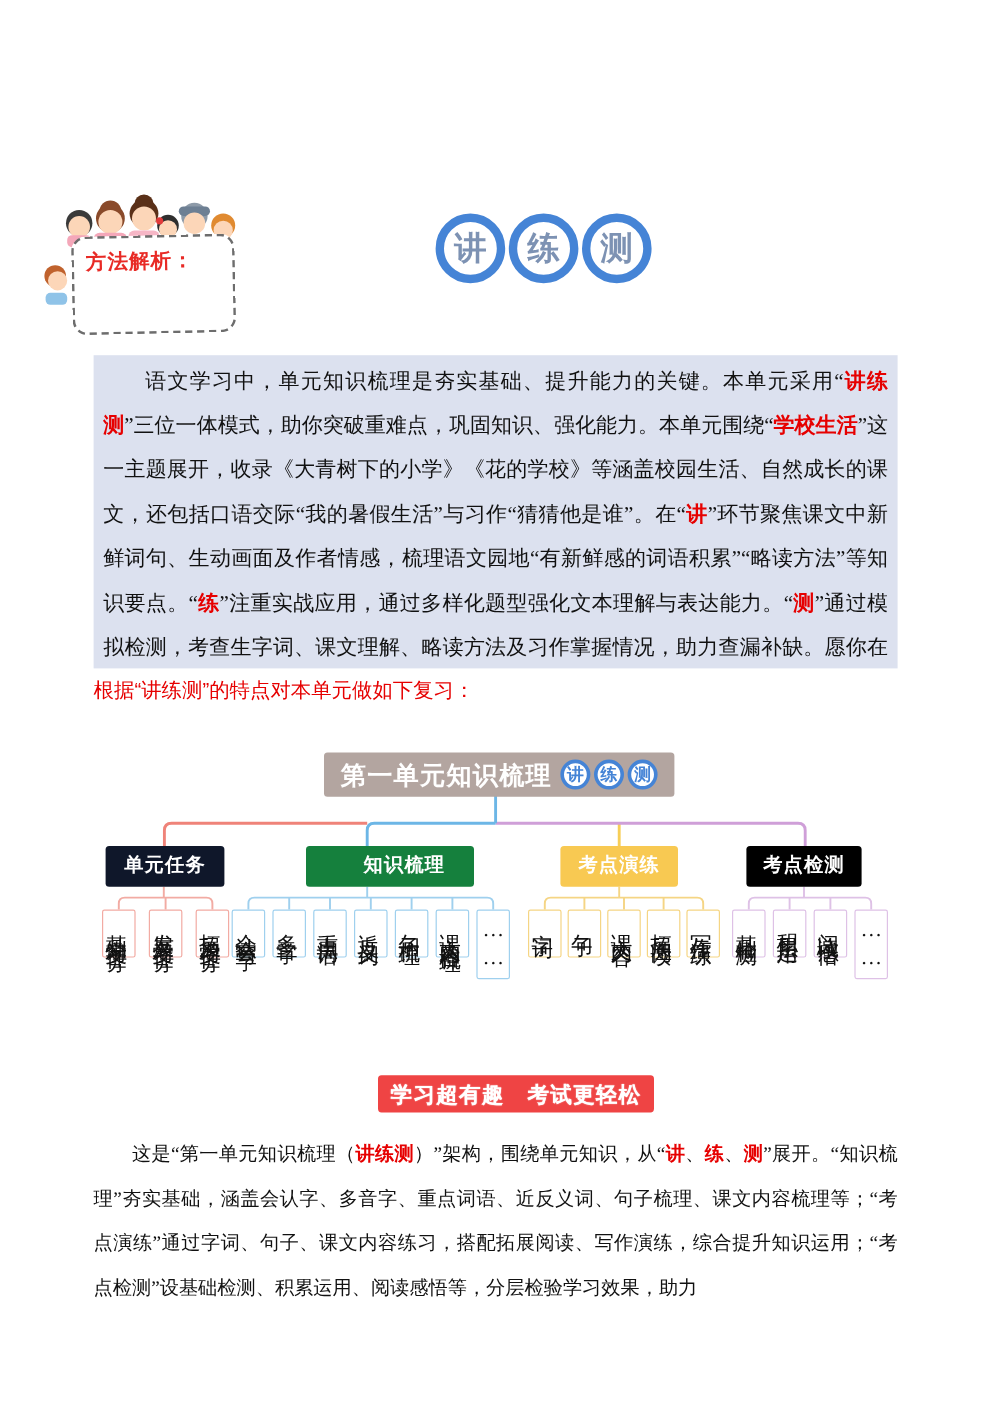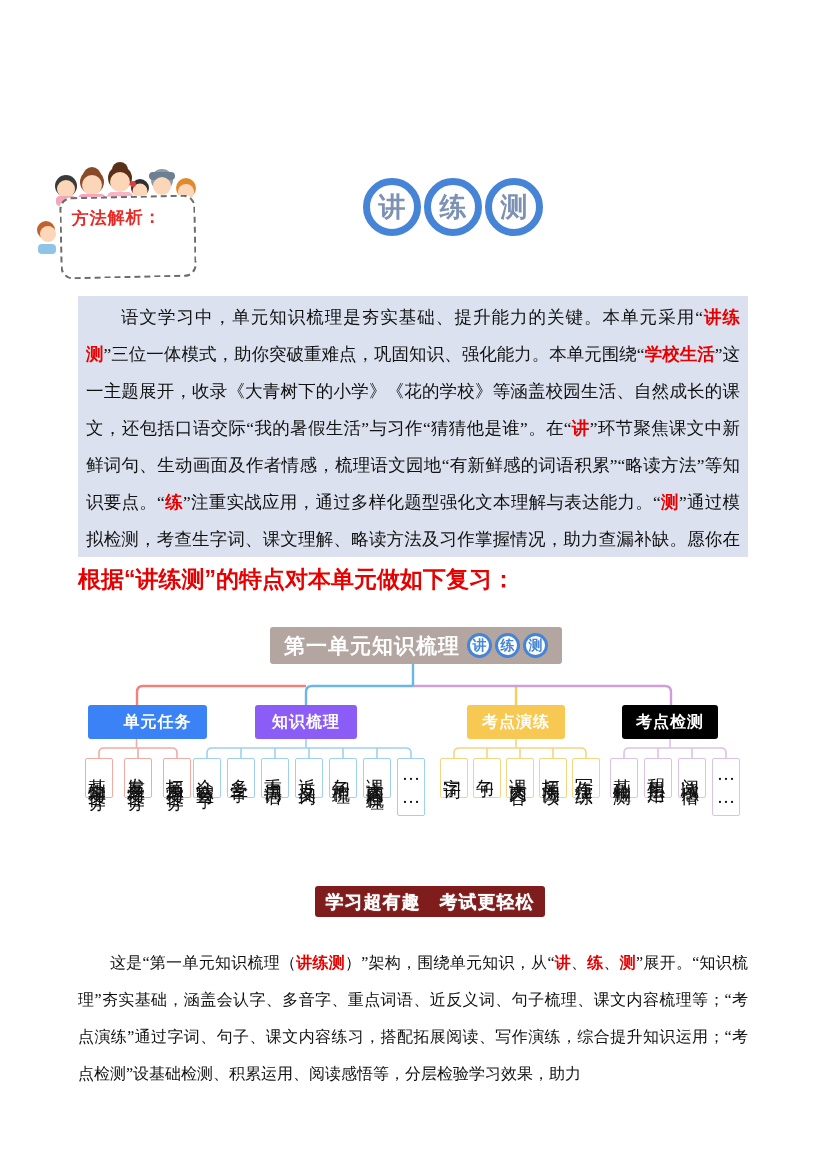--- a/index.html
+++ b/index.html
@@ -23,40 +23,40 @@
          font-size:27px;color:#7d92b3;font-weight:bold;margin-right:3px;
          font-family:"Liberation Sans","DejaVu Sans",sans-serif;}
   
   .intro{position:absolute;left:78px;top:296px;width:670px;height:261px;box-sizing:border-box;
          background:#dce1ef;margin:0;padding:3px 8px;overflow:hidden;
          font-size:17.5px;line-height:37px;color:#111;text-align:justify;text-indent:2em;}
   .hl{color:#e60000;font-weight:bold;}
   
   .sec{position:absolute;left:78px;top:564px;margin:0;
        font-family:"Liberation Sans","DejaVu Sans",sans-serif;
-       font-size:23px;font-weight:bold;color:#e60000;}
+       font-size:17px;font-weight:normal;color:#e60000;}
   
   #map{position:absolute;left:0;top:612px;width:826px;height:320px;}
   #map-lines{position:absolute;left:0;top:0;}
   .root{position:absolute;left:270px;top:15px;width:292px;height:37px;border-radius:3px;
         display:flex;align-items:center;justify-content:center;gap:3px;
         font-family:"Liberation Sans","DejaVu Sans",sans-serif;}
   .root .rt{color:#fff;font-size:21px;font-weight:bold;letter-spacing:1px;margin-right:4px;}
   .mini-badge{width:25px;height:25px;box-sizing:border-box;border:3px solid #4584d6;border-radius:50%;
         background:#fff;color:#4584d6;font-size:14px;font-weight:bold;
         display:flex;align-items:center;justify-content:center;flex:0 0 auto;}
   .branch-header{position:absolute;top:93px;height:34px;line-height:34px;border-radius:3px;
         text-align:center;color:#fff;font-size:16px;font-weight:bold;letter-spacing:1px;
         font-family:"Liberation Sans","DejaVu Sans",sans-serif;}
   .leaf-group{position:absolute;top:146px;display:flex;align-items:flex-start;}
   .leaf{writing-mode:vertical-rl;text-orientation:upright;box-sizing:border-box;
         background:#fff;border:1px solid #ccc;border-radius:2px;
         font-size:18px;letter-spacing:3px;color:#111;padding:5px 3px;min-height:40px;}
-  .banner{position:absolute;left:315px;top:274px;width:230px;height:31px;border-radius:3px;
-        background:#7f1d1d;color:#fff;display:flex;align-items:center;justify-content:center;
+  .banner{position:absolute;left:315px;top:284px;width:230px;height:31px;border-radius:3px;
+        background:#ef4444;color:#fff;display:flex;align-items:center;justify-content:center;
         font-family:"Liberation Sans","DejaVu Sans",sans-serif;
         font-size:18px;font-weight:bold;letter-spacing:1px;text-shadow:0 0 1px #fff;}
   
   .summary{position:absolute;left:78px;top:944px;width:670px;margin:0;
         font-size:16px;line-height:37px;color:#111;text-align:justify;text-indent:2em;}
 </style>
 </head>
 <body>
 
 <div class="page">
@@ -130,27 +130,27 @@
         <path d="M670,127 L670,136 M624,146 L624,141 Q624,136 629,136 L721,136 Q726,136 726,141 L726,146 M658,136 L658,146 M692,136 L692,146" stroke="#dec1e6" stroke-width="1.6" fill="none"></path>
       </svg>
     <div class="root" style="background: rgb(179, 165, 160);">
       <span class="rt">第一单元知识梳理</span>
       <span class="mini-badge">讲</span>
       <span class="mini-badge">练</span>
       <span class="mini-badge">测</span>
     </div>
 
     <div class="banner">学习超有趣　考试更轻松</div>
-  <div class="branch-header" style="left: 88px; width: 99px; background: #3b82f6; padding-left: 20px;">单元任务</div>
+  <div class="branch-header" style="left: 88px; width: 99px; background: #0f172a;">单元任务</div>
       <div class="leaf-group" style="left: 85px; gap: 11px;">
         <div class="leaf" style="width: 28px; border-color: rgb(242, 171, 163);">基础学习任务</div>
         <div class="leaf" style="width: 28px; border-color: rgb(242, 171, 163);">发展学习任务</div>
         <div class="leaf" style="width: 28px; border-color: rgb(242, 171, 163);">拓展学习任务</div>
       </div>
-      <div class="branch-header" style="left: 255px; width: 102px; background: #8b5cf6;">知识梳理</div>
+      <div class="branch-header" style="left: 255px; width: 116px; background: #15803d; padding-left: 24px;">知识梳理</div>
       <div class="leaf-group" style="left: 193px; gap: 6px;">
         <div class="leaf" style="width: 28px; border-color: rgb(159, 208, 238);">会认会写字</div>
         <div class="leaf" style="width: 28px; border-color: rgb(159, 208, 238);">多音字</div>
         <div class="leaf" style="width: 28px; border-color: rgb(159, 208, 238);">重点词语</div>
         <div class="leaf" style="width: 28px; border-color: rgb(159, 208, 238);">近反义词</div>
         <div class="leaf" style="width: 28px; border-color: rgb(159, 208, 238);">句子梳理</div>
         <div class="leaf" style="width: 28px; border-color: rgb(159, 208, 238);">课文内容梳理</div>
         <div class="leaf" style="width: 28px; border-color: rgb(159, 208, 238);">……</div>
       </div>
       <div class="branch-header" style="left: 467px; width: 98px; background: rgb(248, 201, 82); text-align: center;">考点演练</div>

